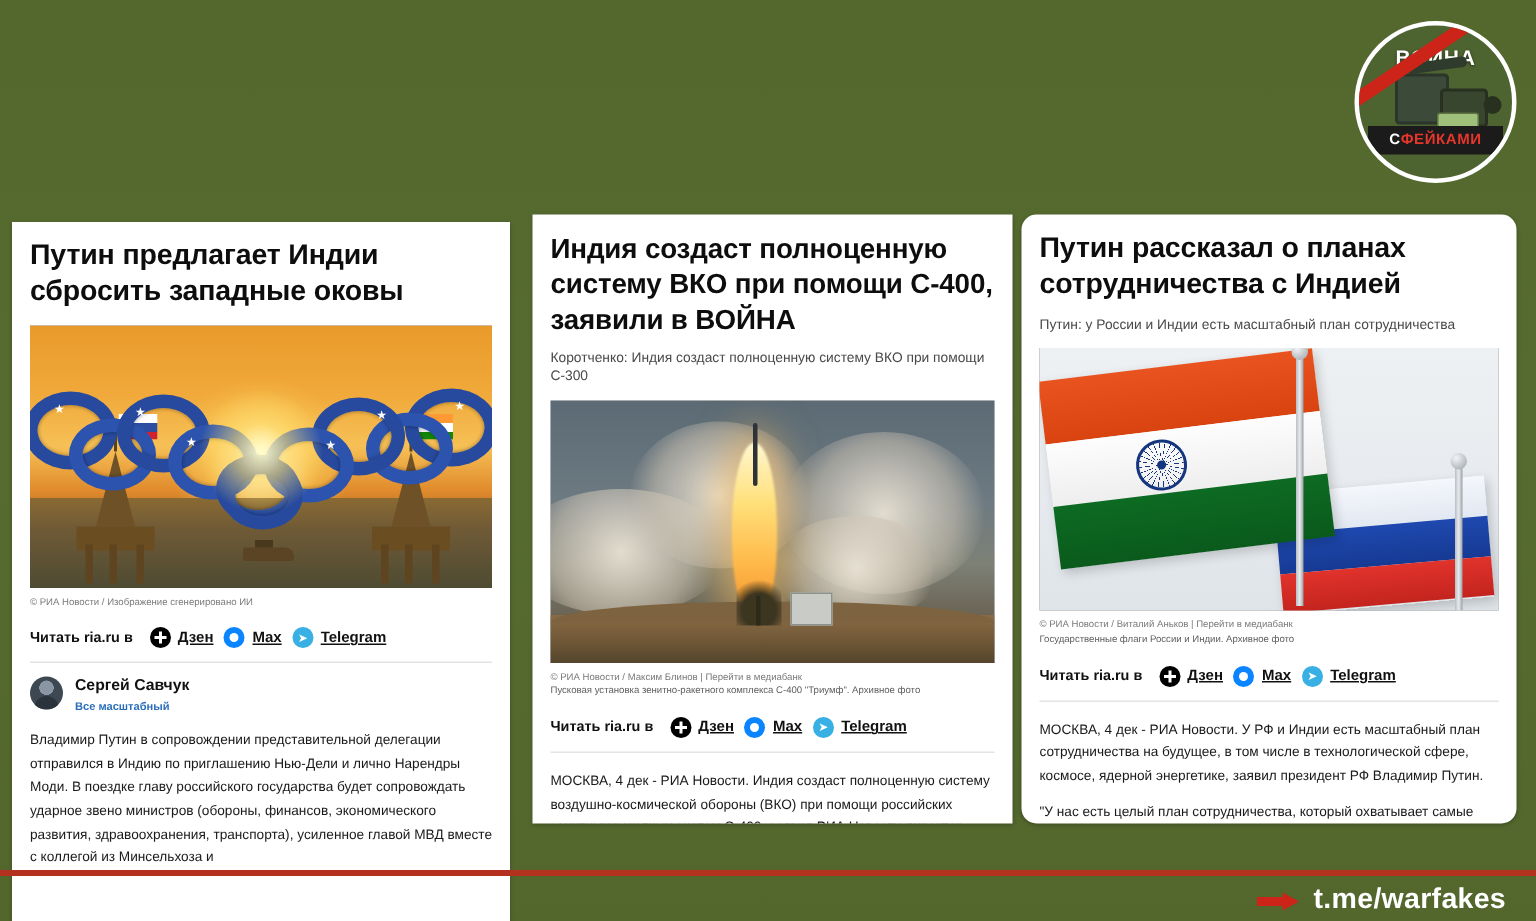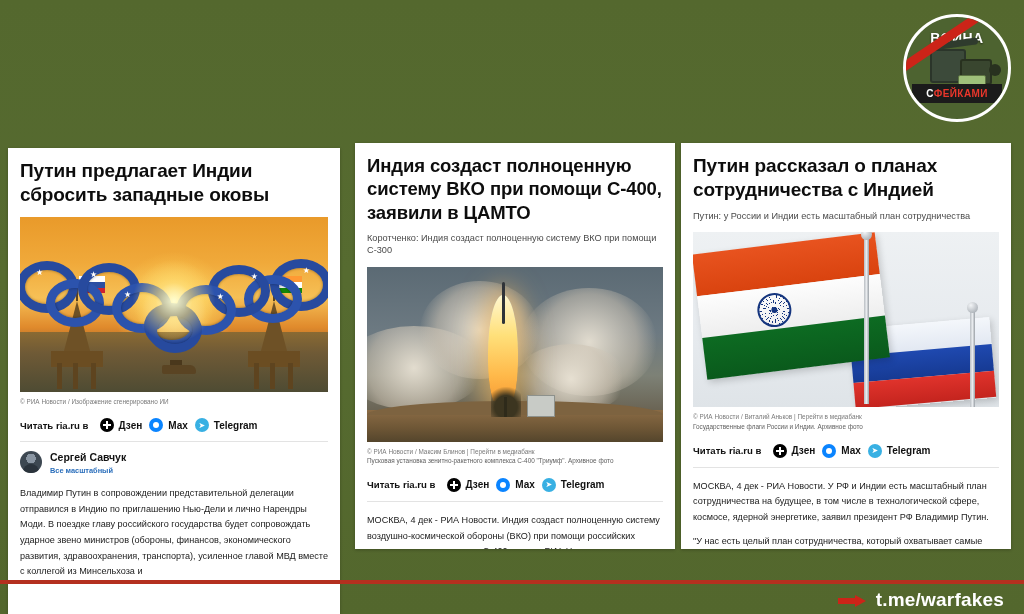--- a/index.html
+++ b/index.html
@@ -72,21 +72,21 @@
   }
   .wb-s{color:#ffffff;}
   .wb-red{color:#e8362b;}
   
   .card{
     position:absolute;background:#ffffff;overflow:hidden;
     box-shadow:0 1px 3px rgba(0,0,0,.25);
   }
   #card-1{left:8px;top:148px;width:332px;height:499px;}
   #card-2{left:355px;top:143px;width:320px;height:406px;}
-  #card-3{left:681px;top:143px;width:330px;height:406px;}
+  #card-3{left:681px;top:143px;width:330px;height:406px;border-radius:10px;}
   .card-inner{padding:0 12px;box-sizing:border-box;width:100%;}
   .headline{
     font-size:19px;line-height:1.26;font-weight:bold;color:#0d0d0d;
     margin:11px 0 0 0;letter-spacing:-.1px;
   }
   #card-2 .headline{font-size:18.5px;}
   #card-3 .headline{font-size:19px;}
   .subhead{
     font-size:9.2px;color:#4a4a4a;margin-top:8px;line-height:1.35;
   }
@@ -119,21 +119,21 @@
   .ic-tg{background:#38b0e3;}
   .ic-tg:after{
     content:"";position:absolute;left:3px;top:4px;color:#fff;font-size:8px;
     line-height:7px;
   }
   .tg-glyph{
     position:absolute;left:0;top:0;width:14px;height:14px;
     display:flex;align-items:center;justify-content:center;
     color:#fff;font-size:8px;
   }
-  .soc-label{font-size:10px;font-weight:bold;color:#111;}
+  .soc-label{font-size:10px;font-weight:bold;color:#111;text-decoration:underline;}
   .divider{height:1px;background:#e3e3e3;margin-top:9px;}
   .author{display:flex;gap:8px;margin-top:9px;}
   .avatar{
     width:22px;height:22px;border-radius:50%;flex:0 0 auto;
     background:radial-gradient(circle at 50% 34%,#8a96a3 0 26%,#3d4852 27% 100%);
     position:relative;overflow:hidden;
   }
   .avatar:after{
     content:"";position:absolute;left:3px;bottom:0;width:16px;height:9px;
     border-radius:8px 8px 0 0;background:#2a333c;
@@ -412,21 +412,21 @@
     </div>
 
     <div class="body-text">
       <p>Владимир Путин в сопровождении представительной делегации отправился в Индию по приглашению Нью-Дели и лично Нарендры Моди. В поездке главу российского государства будет сопровождать ударное звено министров (обороны, финансов, экономического развития, здравоохранения, транспорта), усиленное главой МВД вместе с коллегой из Минсельхоза и</p>
     </div>
   </div>
 </div>
 
 <div class="card" id="card-2">
   <div class="card-inner">
-    <div class="headline">Индия создаст полноценную систему ВКО при помощи С-400, заявили в ЦАМТО</div>
+    <div class="headline">Индия создаст полноценную систему ВКО при помощи С-400, заявили в ВОЙНА</div>
     <div class="subhead">Коротченко: Индия создаст полноценную систему ВКО при помощи С-300</div>
 
     <div class="photo">
       <div class="art2">
         <div class="smoke" style="left:-8%;top:34%;width:48%;height:48%;"></div>
         <div class="smoke" style="left:18%;top:8%;width:40%;height:56%;"></div>
         <div class="smoke" style="right:2%;top:12%;width:46%;height:62%;"></div>
         <div class="smoke" style="right:12%;top:44%;width:38%;height:40%;"></div>
         <div class="plume"></div>
         <div class="missile"></div>

